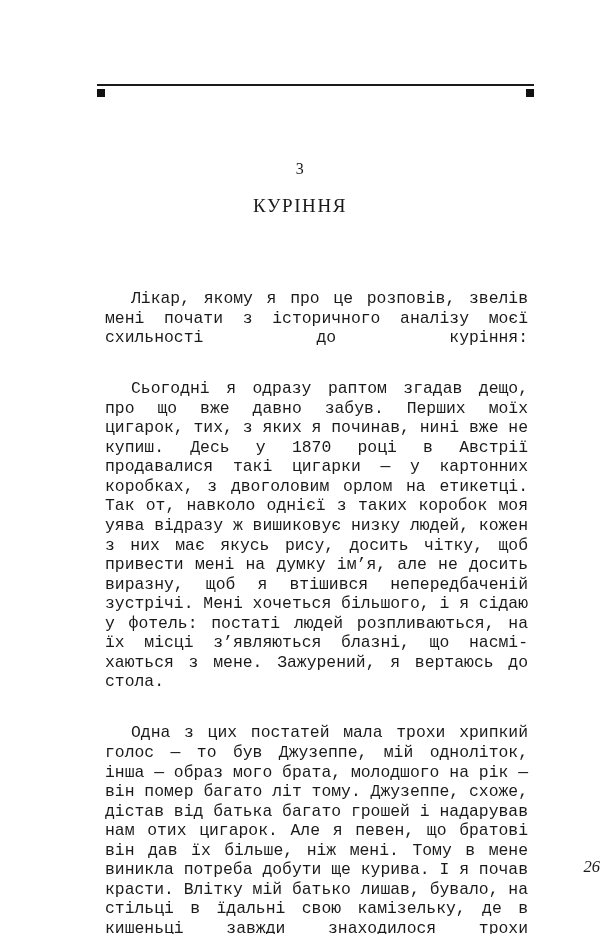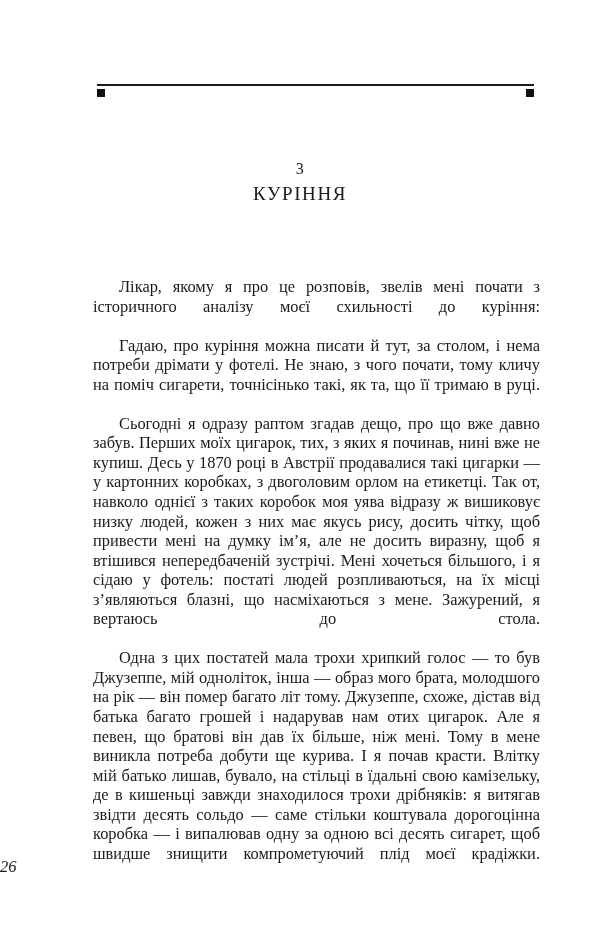--- a/index.html
+++ b/index.html
@@ -59,55 +59,56 @@
   }
   .chapter-number {
     font-size: 16px;
     line-height: 22px;
     letter-spacing: 0.3px;
   }
   .chapter-title {
     font-size: 19px;
     line-height: 26px;
     letter-spacing: 1.6px;
-    margin-top: 1px;
+    margin-top: 13px;
   }
 
   
   .text-column {
     position: absolute;
     left: 93px;
     top: 277px;
     width: 447px;
     font-size: 16.4px;
     line-height: 19.55px;
     text-align: justify;
     text-justify: inter-word;
     hyphens: manual;
     -webkit-hyphens: manual;
   }
   .text-column p {
-    margin: 0;
+    margin: 12px;
     text-indent: 26px;
     text-align: justify;
+    font-family: Liberation Mono, monospace;
   }
   
   .text-column p::after {
     content: "";
     display: inline-block;
     width: 100%;
   }
 
   
   .folio {
     position: absolute;
     left: 0;
     top: 857px;
     width: 600px;
-    text-align: left;
+    text-align: right;
     font-size: 16.5px;
     font-style: italic;
   }
 </style>
 </head>
 <body>
 
 <div class="page">
 
   <div class="header-ornament">
@@ -116,20 +117,19 @@
     <div class="ornament-square right"></div>
   </div>
 
   <div class="chapter-head">
     <div class="chapter-number">3</div>
     <div class="chapter-title">КУРІННЯ</div>
   </div>
 
   <div class="text-column">
     <p>Лікар, якому я про це розповів, звелів мені почати з історичного аналізу моєї схильності до куріння:</p>
-    <p>Гадаю, про куріння можна писати й тут, за столом, і нема потреби дрімати у фотелі. Не знаю, з чого почати, тому кличу на поміч сигарети, точнісінько такі, як та, що її тримаю в руці.</p>
     <p>Сьогодні я одразу раптом згадав дещо, про що вже давно забув. Перших моїх цигарок, тих, з яких я починав, нині вже не купиш. Десь у 1870 році в Австрії продавалися такі цигарки — у картонних коробках, з двоголовим орлом на етикетці. Так от, навколо однієї з таких коробок моя уява відразу ж вишиковує низку людей, кожен з них має якусь рису, досить чітку, щоб привести мені на думку ім’я, але не досить виразну, щоб я втішився непередбаченій зустрічі. Мені хочеться більшого, і я сідаю у фотель: постаті людей розпливаються, на їх місці з’являються блазні, що насмі­хаються з мене. Зажурений, я вертаюсь до стола.</p>
     <p>Одна з цих постатей мала трохи хрипкий голос — то був Джузеппе, мій одноліток, інша — образ мого брата, молодшого на рік — він помер багато літ тому. Джузеппе, схоже, дістав від батька багато грошей і надарував нам отих цигарок. Але я певен, що братові він дав їх більше, ніж мені. Тому в мене виникла потреба добути ще курива. І я почав красти. Влітку мій батько лишав, бувало, на стільці в їдальні свою камізельку, де в кишеньці завжди знаходилося трохи дрібняків: я витягав звідти десять сольдо — саме стільки коштувала дорогоцінна коробка — і випалював одну за одною всі десять сигарет, щоб швидше знищити компрометуючий плід моєї крадіжки.</p>
   </div>
 
   <div class="folio">26</div>
 
 </div>
 
 </body></html>

